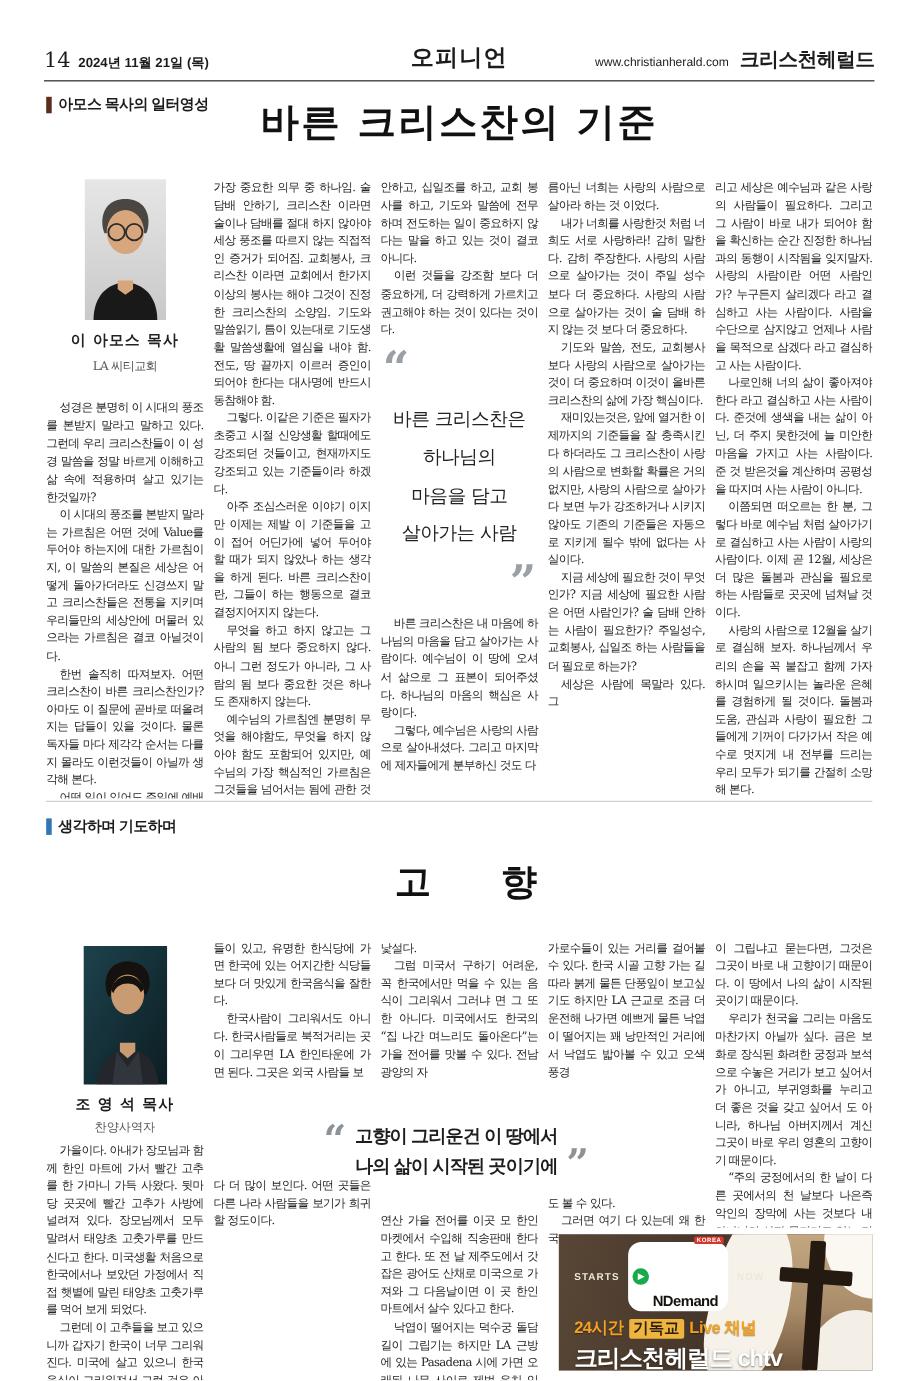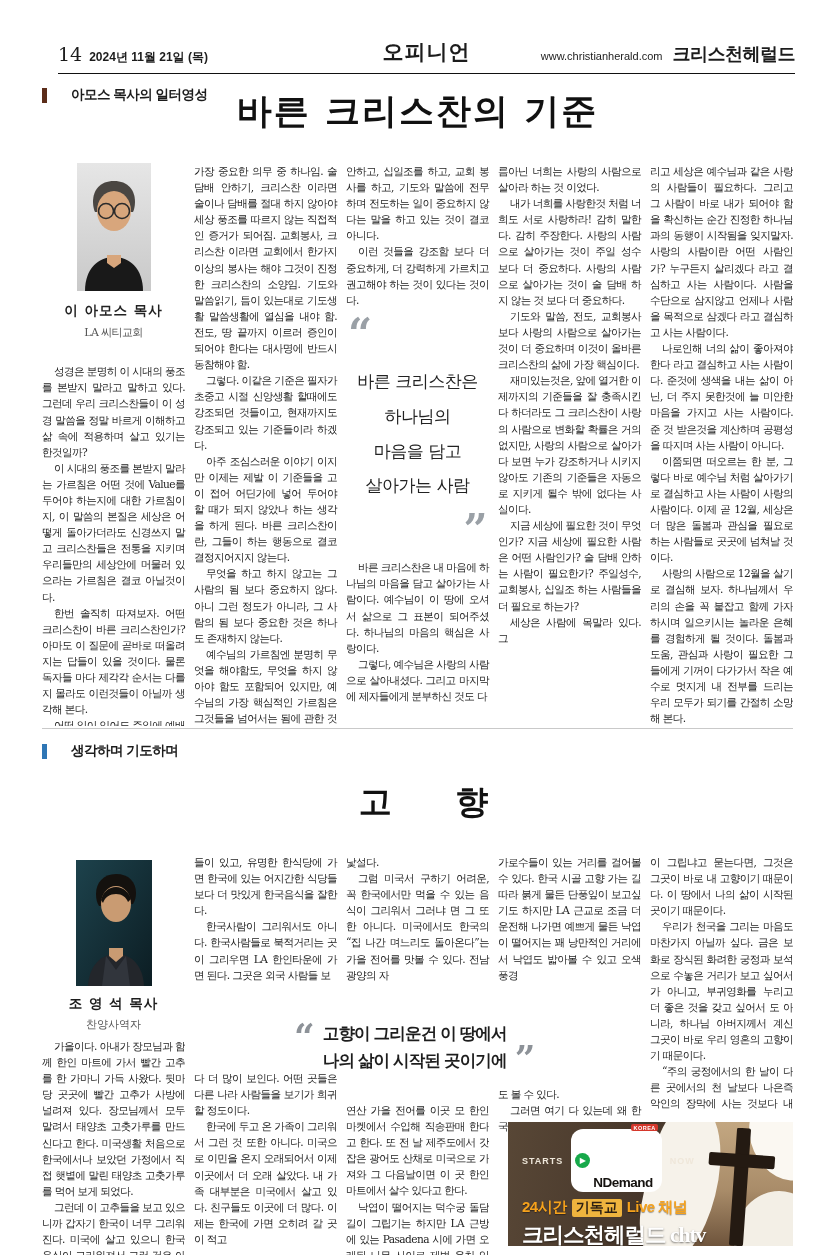--- a/index.html
+++ b/index.html
@@ -4,21 +4,21 @@
 <style>
   * { margin:0; padding:0; box-sizing:border-box; }
   html,body { width:835px; height:1255px; }
   body {
     background:#ffffff;
     color:#1c1c1c;
     font-family:"DejaVu Serif","Liberation Serif",serif;
     position:relative;
     overflow:hidden;
   }
-  .sans { font-family:"Liberation Sans","DejaVu Sans",sans-serif;margin-left:18px; }
+  .sans { font-family:"Liberation Sans","DejaVu Sans",sans-serif; }
 
   
   .pageheader {
     position:absolute; left:40px; right:40px; top:42px; height:32px;
     border-bottom:1.5px solid #111;
     display:flex; align-items:flex-end; justify-content:space-between;
     padding-bottom:7px;
   }
   .ph-left { display:flex; align-items:baseline; gap:7px; }
   .ph-pagenum { font-size:19px; }
@@ -104,21 +104,21 @@
     display:flex; align-items:center; justify-content:center; color:#fff; font-size:8px; }
   .od-word { color:#15120f; font-weight:bold; font-size:13.5px; letter-spacing:-0.5px;
     font-family:"Liberation Sans",sans-serif;margin-top:44px; }
   .od-korea { position:absolute; right:4px; top:-5px; background:#d5372b; color:#fff;
     font-size:5.5px; padding:0.5px 2px; border-radius:2px; letter-spacing:0.5px;
     font-family:"Liberation Sans",sans-serif; font-weight:bold; }
   .ad-line1 { margin-top:6px; display:flex; align-items:center; gap:5px;
     font-family:"Liberation Sans",sans-serif; font-weight:bold; font-size:15px; }
   .ad-24 ,.ad-live { color:#f6a21c; text-shadow:0 1px 1px rgba(0,0,0,.4); letter-spacing:-0.5px;}
   .ad-gidok { background:#efb43e; color:#2c1f12; padding:0 4px; border-radius:2px; font-size:14px; }
-  .ad-line2 { margin-top:3px; font-family:Liberation Serif, serif; font-weight:bold;
+  .ad-line2 { margin-top:3px; font-family:Liberation Sans, sans-serif; font-weight:bold;
     font-size:21.5px; letter-spacing:-1px; color:#ffffff; text-shadow:0 1px 2px rgba(0,0,0,.5); }
   .ad-foot { margin-top:5px; display:inline-block; background:rgba(30,22,14,.85);
     color:#f3ede2; font-size:9.5px; padding:3px 24px;
     font-family:"Liberation Sans",sans-serif; letter-spacing:-0.3px; }
 </style>
 </head>
 <body>
 
 <div class="page">
 
@@ -250,21 +250,20 @@
         <p>가을이다. 아내가 장모님과 함께 한인 마트에 가서 빨간 고추를 한 가마니 가득 사왔다. 뒷마당 곳곳에 빨간 고추가 사방에 널려져 있다. 장모님께서 모두 말려서 태양초 고춧가루를 만드신다고 한다. 미국생활 처음으로 한국에서나 보았던 가정에서 직접 햇볕에 말린 태양초 고춧가루를 먹어 보게 되었다.</p>
         <p>그런데 이 고추들을 보고 있으니까 갑자기 한국이 너무 그리워진다. 미국에 살고 있으니 한국음식이 그리워져서 그런 것은 아니다. 이제 미국 전역에 한인음식점</p>
       </div>
 
     <div class="abs pcol bodytext cont" style="left:152px; top:2px;">
         <p>들이 있고, 유명한 한식당에 가면 한국에 있는 어지간한 식당들 보다 더 맛있게 한국음식을 잘한다.</p>
         <p>한국사람이 그리워서도 아니다. 한국사람들로 북적거리는 곳이 그리우면 LA 한인타운에 가면 된다. 그곳은 외국 사람들 보</p>
       </div>
     <div class="abs pcol bodytext cont" style="left:152px; top:218px; height:185px; overflow:hidden;">
         <p>다 더 많이 보인다. 어떤 곳들은 다른 나라 사람들을 보기가 희귀할 정도이다.</p>
-        <p>한국에 두고 온 가족이 그리워서 그런 것 또한 아니다. 미국으로 이민을 온지 오래되어서 이제 이곳에서 더 오래 살았다. 내 가족 대부분은 미국에서 살고 있다. 친구들도 이곳에 더 많다. 이제는 한국에 가면 오히려 갈 곳이 적고</p>
       </div>
 
     <div class="abs pcol bodytext cont" style="left:304px; top:2px;">
         <p>낯설다.</p>
         <p>그럼 미국서 구하기 어려운, 꼭 한국에서만 먹을 수 있는 음식이 그리워서 그러냐 면 그 또한 아니다. 미국에서도 한국의 “집 나간 며느리도 돌아온다”는 가을 전어를 맛볼 수 있다. 전남 광양의 자</p>
       </div>
     <div class="abs pcol bodytext cont" style="left:304px; top:250px; height:153px; overflow:hidden;">
         <p>연산 가을 전어를 이곳 모 한인 마켓에서 수입해 직송판매 한다고 한다. 또 전 날 제주도에서 갓 잡은 광어도 산채로 미국으로 가져와 그 다음날이면 이 곳 한인 마트에서 살수 있다고 한다.</p>
         <p>낙엽이 떨어지는 덕수궁 돌담길이 그립기는 하지만 LA 근방에 있는 Pasadena 시에 가면 오래된 나무 사이로 제법 운치 있는</p>
       </div>

